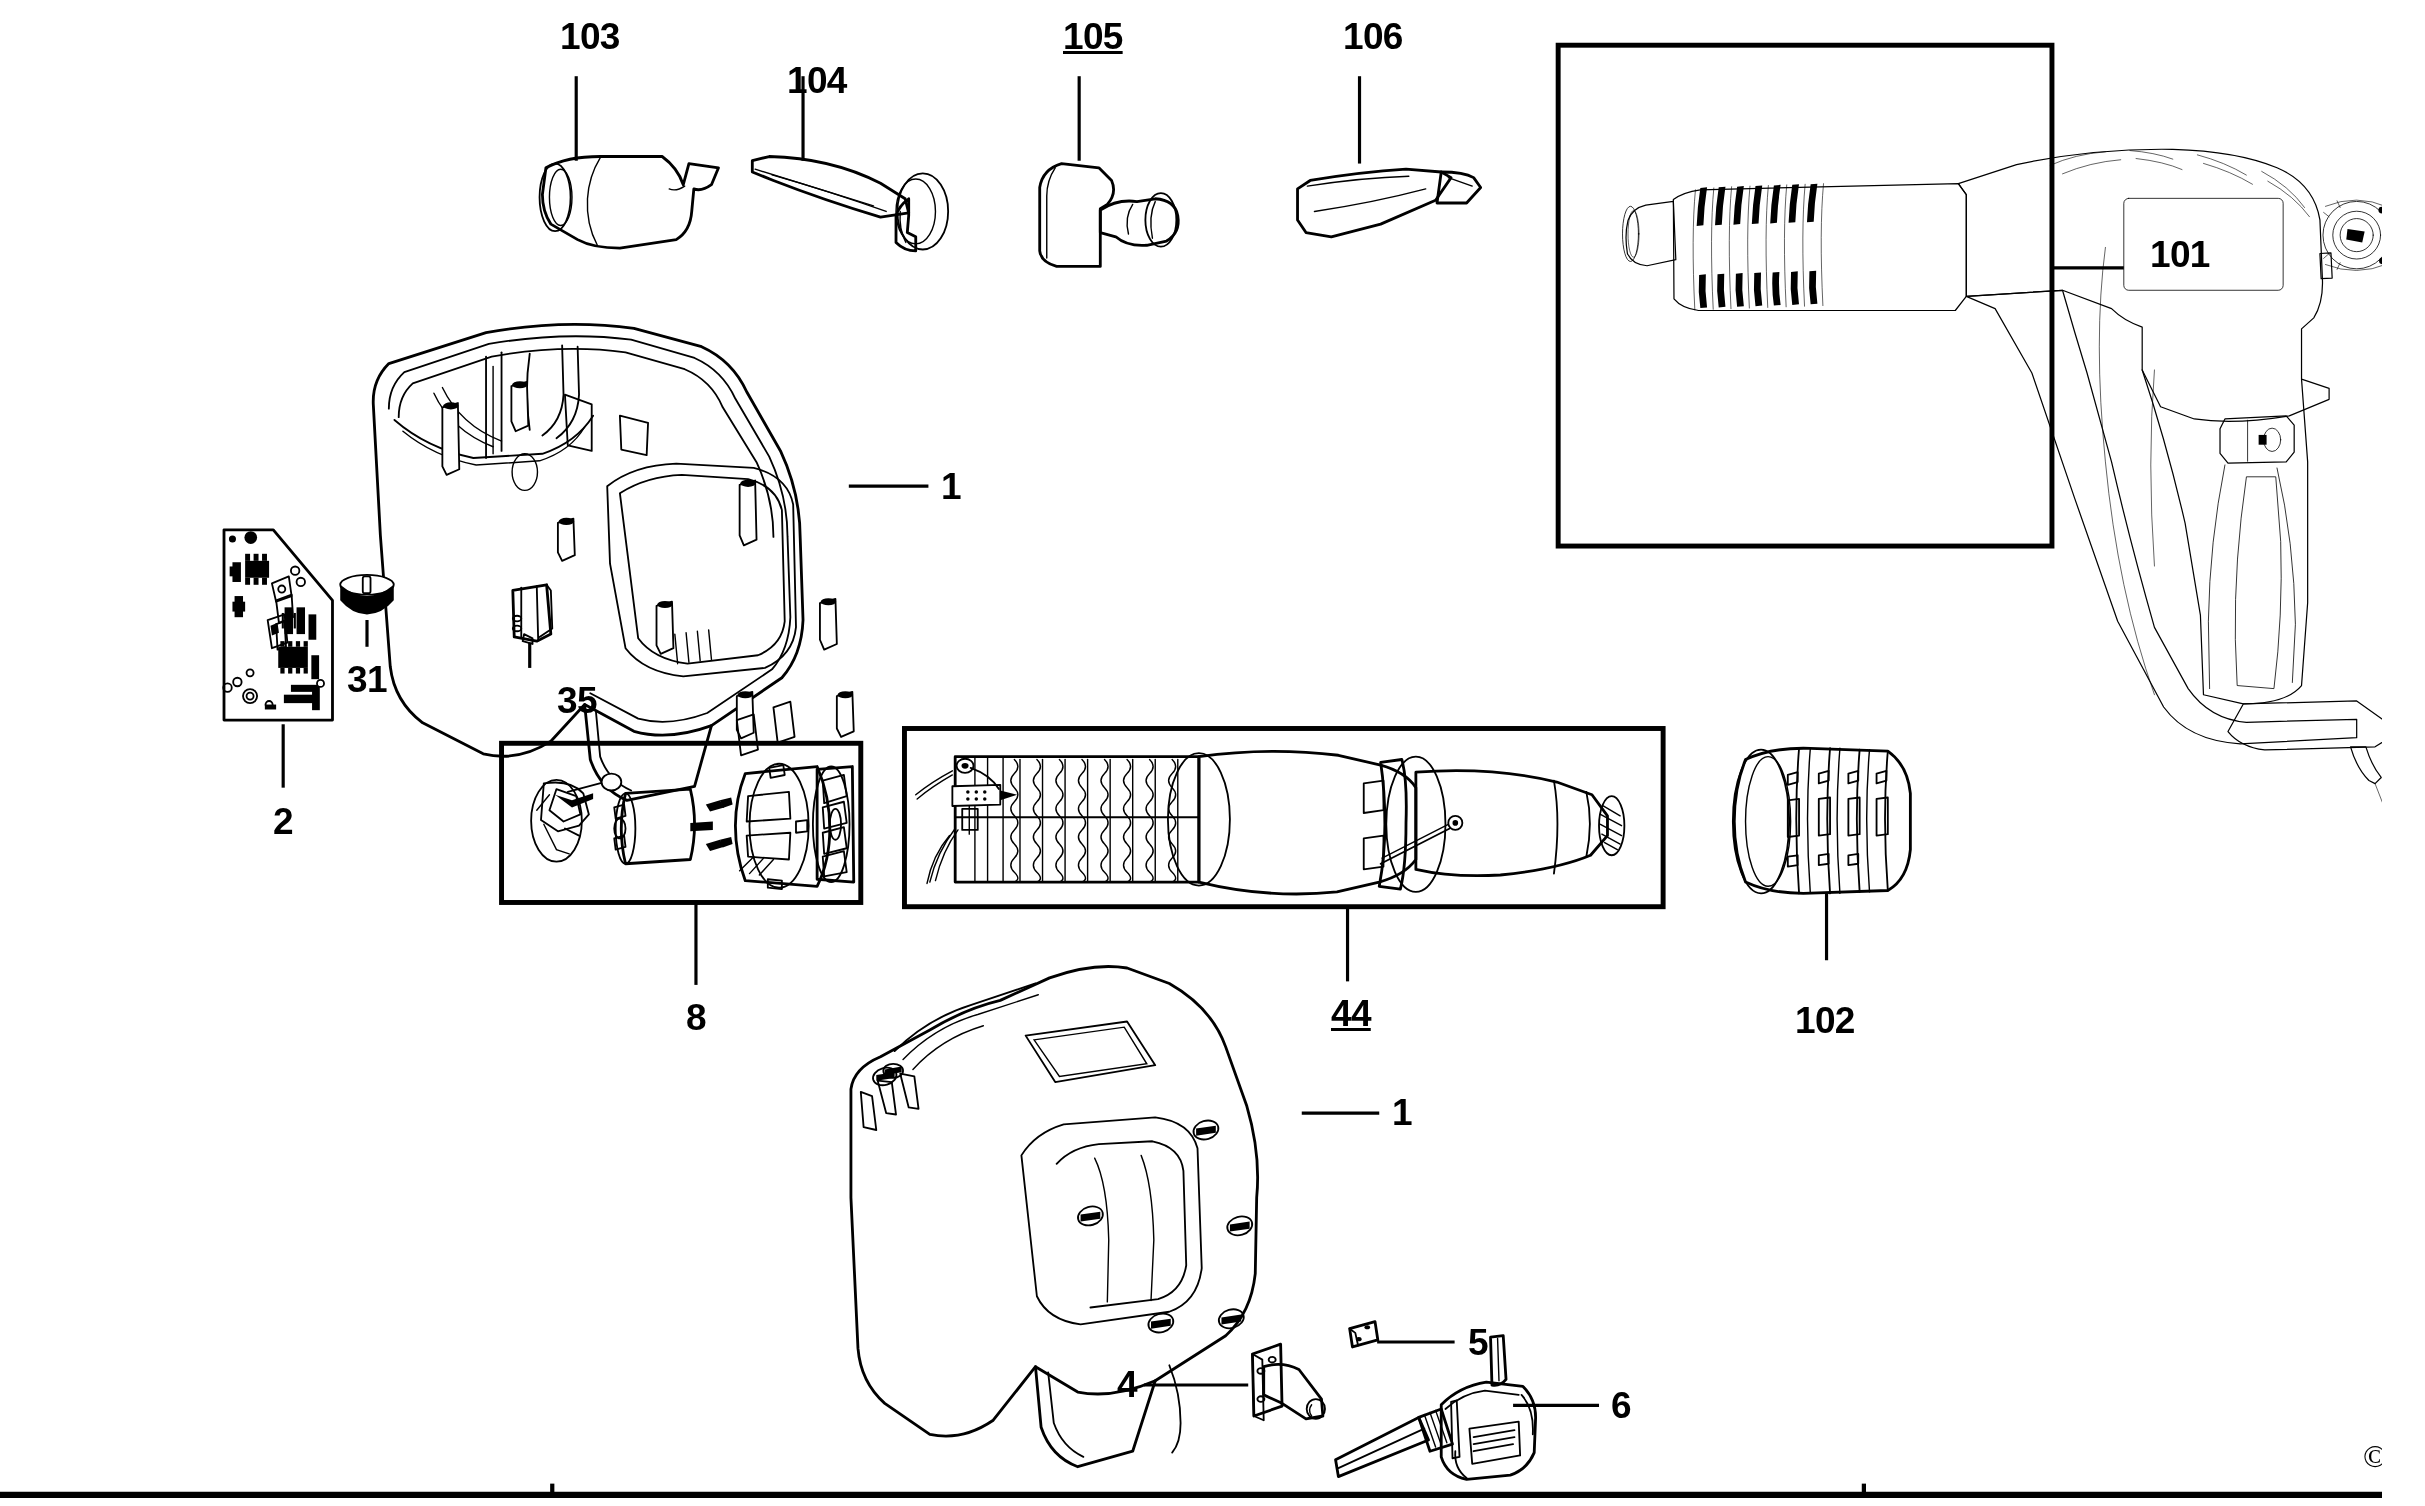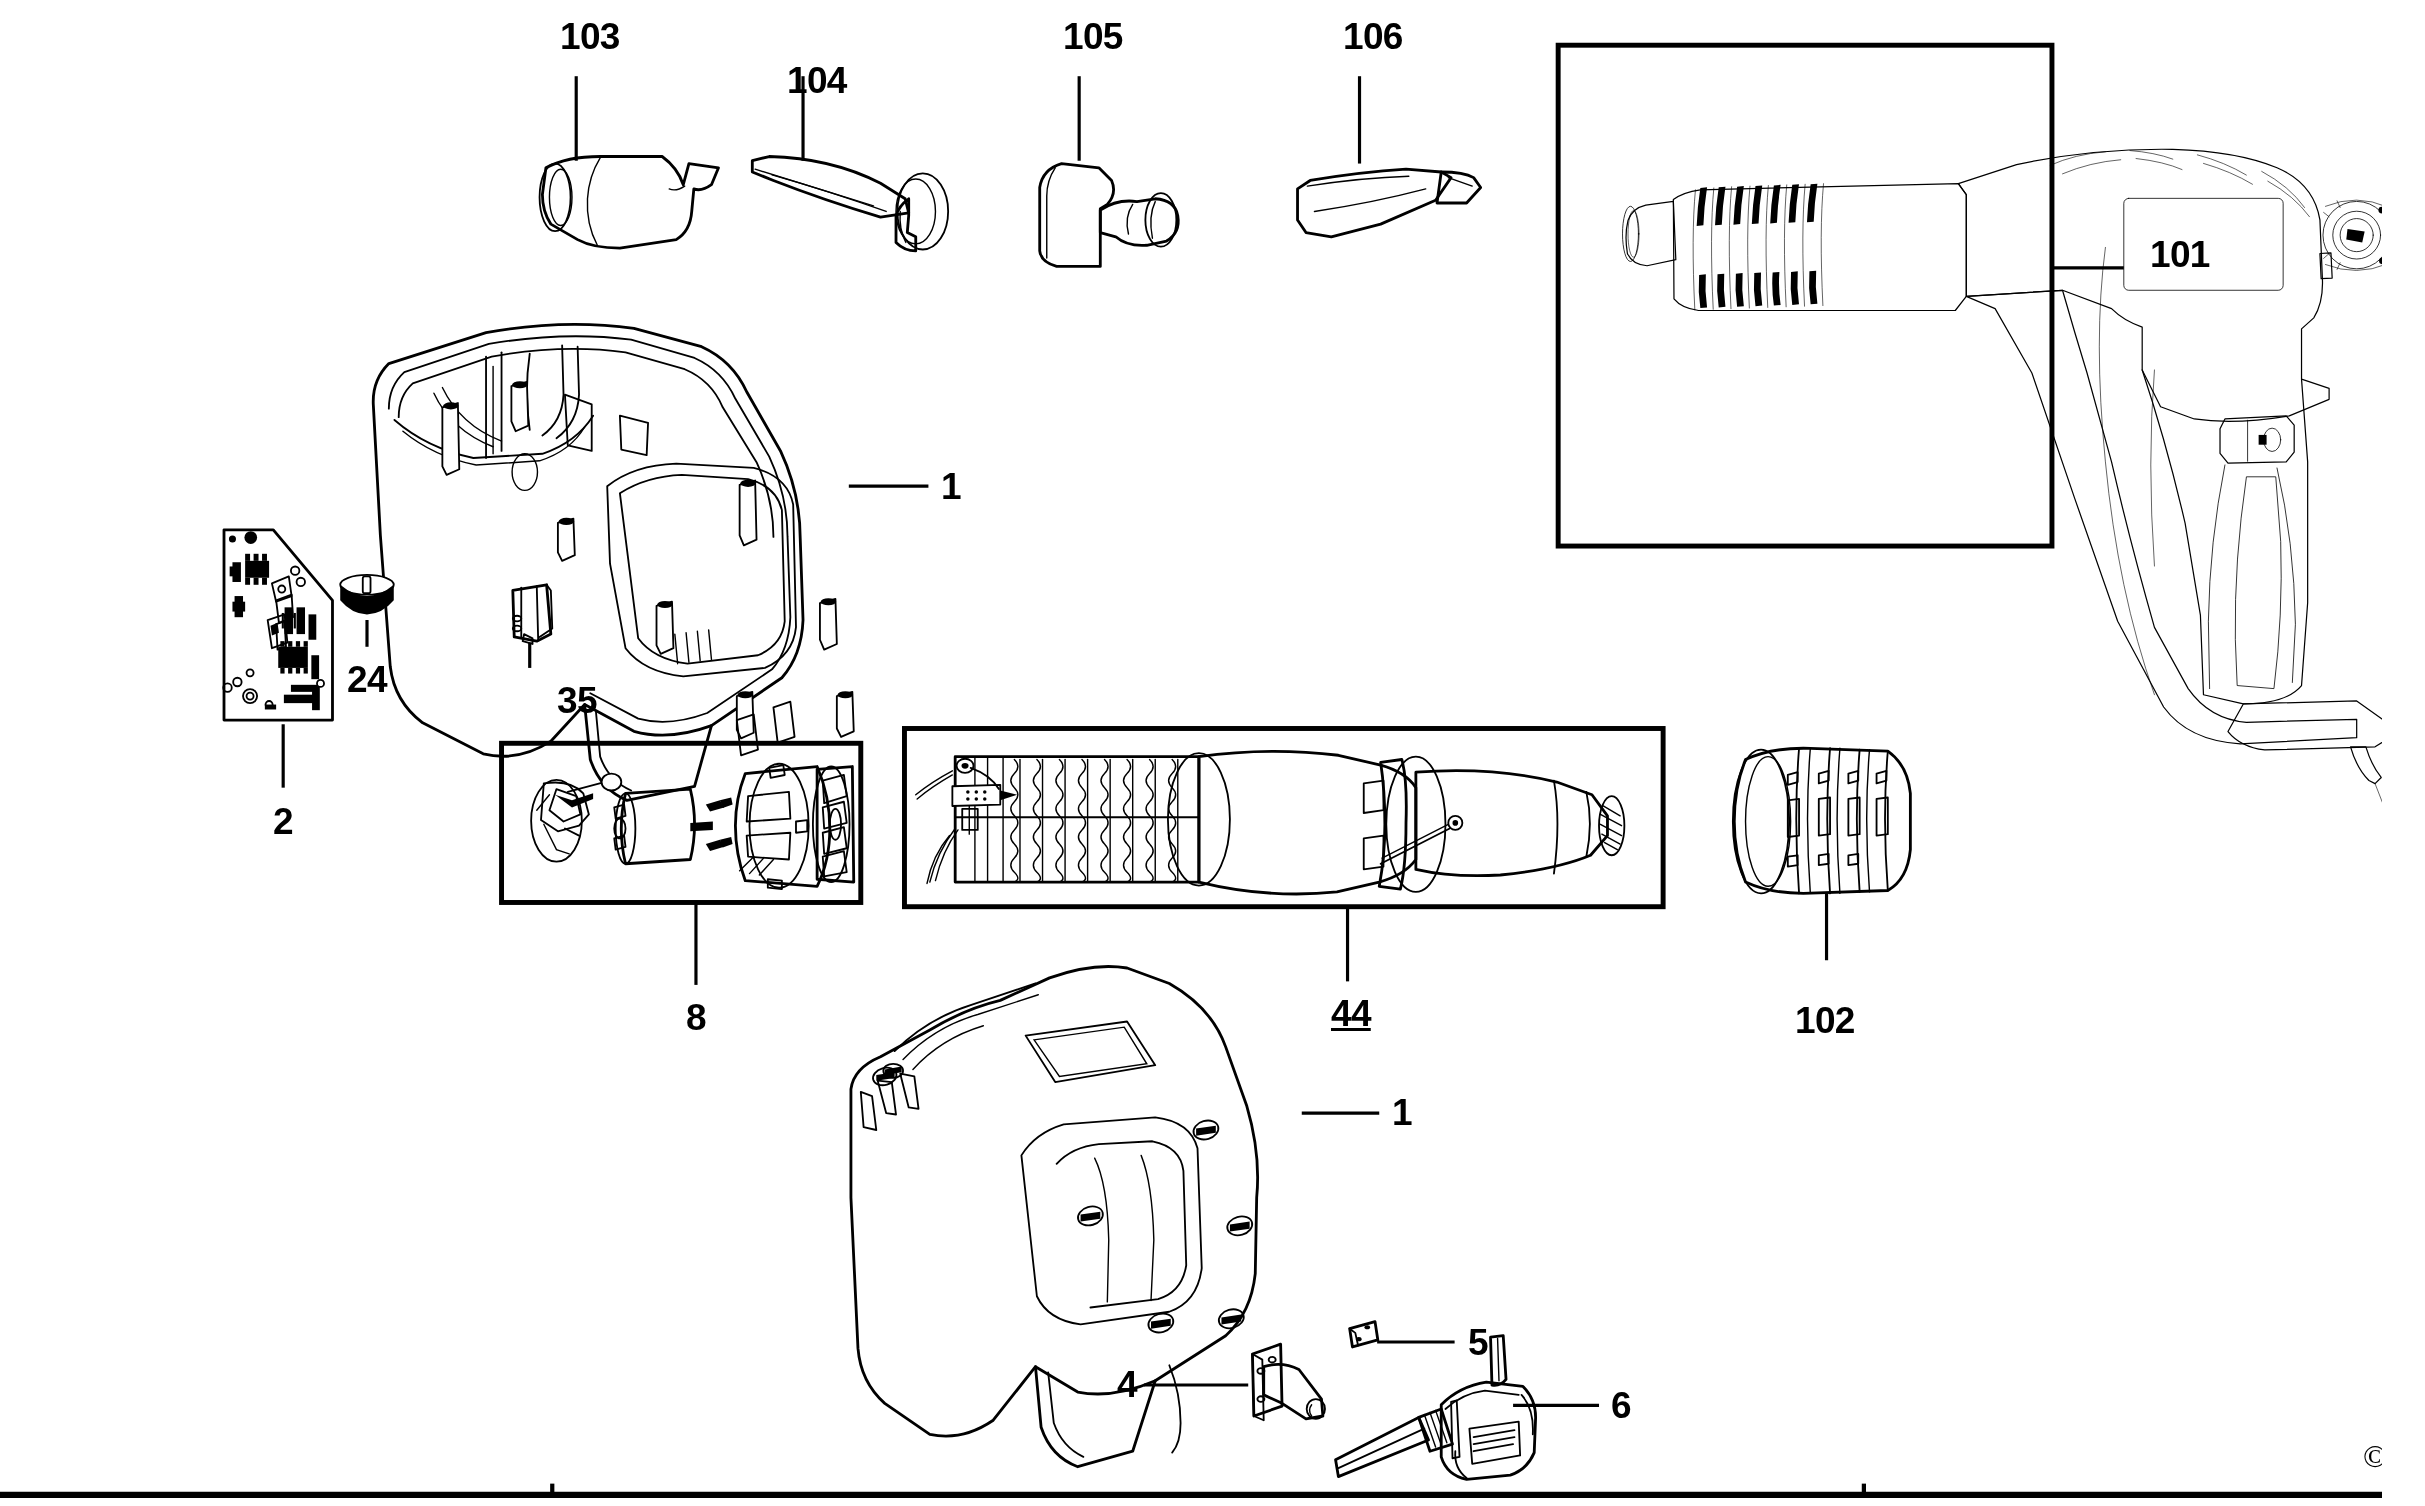--- a/index.html
+++ b/index.html
@@ -590,26 +590,26 @@
     <g>
       <line x1="0" y1="2122" x2="3444" y2="2122" stroke="#000" stroke-width="9"></line>
       <line x1="784" y1="2106" x2="784" y2="2122" stroke="#000" stroke-width="6"></line>
       <line x1="2646" y1="2106" x2="2646" y2="2122" stroke="#000" stroke-width="6"></line>
       <line x1="3428" y1="1972" x2="3428" y2="2122" stroke="#000" stroke-width="7"></line>
     </g>
   </svg>
 
   <div class="lbl" style="left:560px;top:18.3px;">103</div>
   <div class="lbl" style="left:787px;top:18.3px;margin-top:44px;">104</div>
-  <div class="lbl" style="left:1063px;top:18.3px;">105</div>
+  <div class="lbl" style="left:1063px;top:18.3px;text-decoration:underline;">105</div>
   <div class="lbl" style="left:1343px;top:18.3px;">106</div>
   <div class="lbl" style="left:2150px;top:236px;">101</div>
   <div class="lbl" style="left:941px;top:468px;">1</div>
   <div class="lbl" style="left:273px;top:803px;">2</div>
-  <div class="lbl" style="left:347px;top:661px;">24</div>
+  <div class="lbl" style="left:347px;top:661px;">31</div>
   <div class="lbl" style="left:513px;top:682px;margin-left:44px;">35</div>
   <div class="lbl" style="left:686px;top:999px;">8</div>
   <div class="lbl" style="left:1331px;top:995px;text-decoration:underline;">44</div>
   <div class="lbl" style="left:1795px;top:974px;margin-top:28px;">102</div>
   <div class="lbl" style="left:1392px;top:1094px;">1</div>
   <div class="lbl" style="left:1117px;top:1366px;">4</div>
   <div class="lbl" style="left:1468px;top:1324px;">5</div>
   <div class="lbl" style="left:1611px;top:1387px;">6</div>
 
   <div class="copy" style="left:2363px;top:1438px;">©</div>

